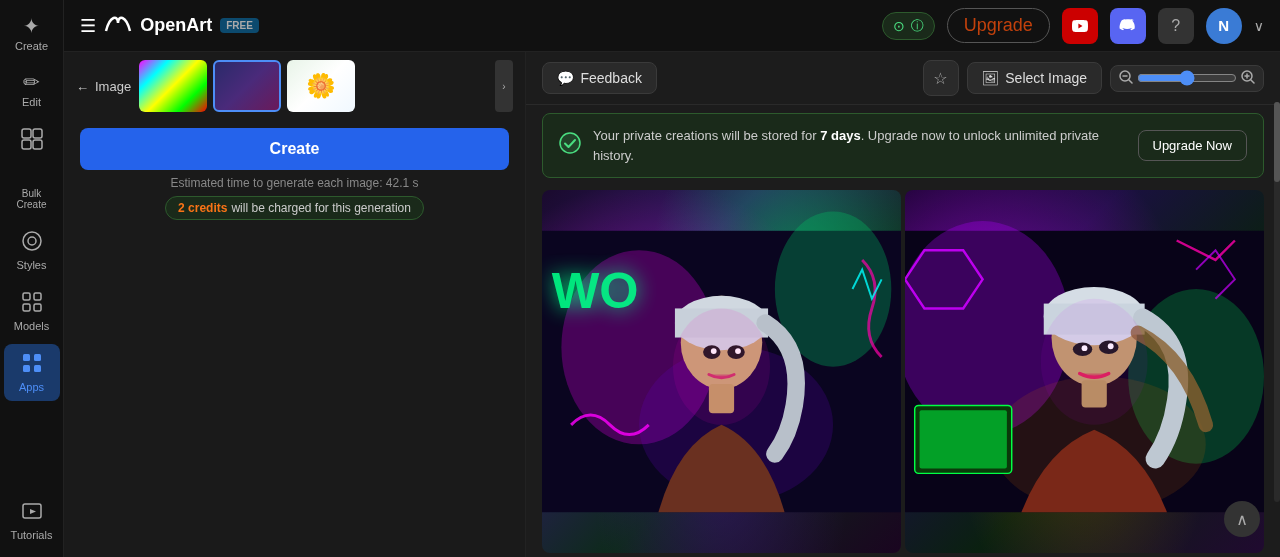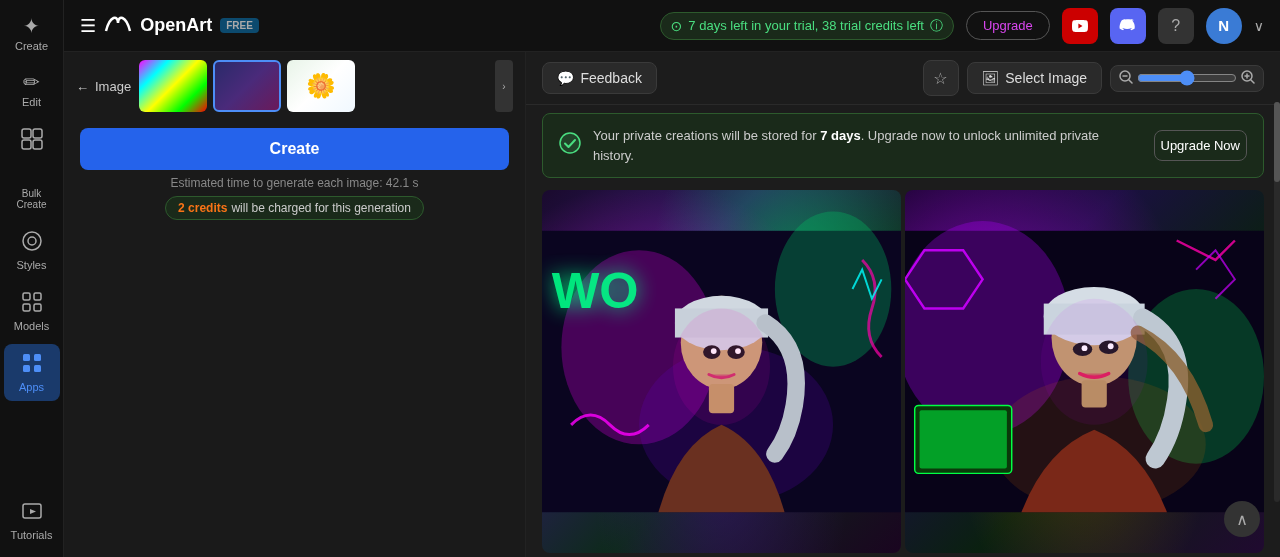--- a/index.html
+++ b/index.html
@@ -90,25 +90,25 @@
       color: #4ade80;
       background: #1a2a1a;
       padding: 4px 10px;
       border-radius: 20px;
       border: 1px solid #2d5a2d;
     }
     .trial-icon { font-size: 14px; }
     .upgrade-btn {
       background: transparent;
       border: 1px solid #555;
-      color: #d946ef;
+      color: #c2410c;
       padding: 6px 16px;
       border-radius: 20px;
       cursor: pointer;
-      font-size: 13px;
+      font-size: 18px;
       font-weight: 500;
     }
     .header-icon-btn {
       width: 36px; height: 36px;
       border-radius: 8px;
       display: flex; align-items: center; justify-content: center;
       cursor: pointer;
       font-size: 16px;
     }
     .youtube-btn { background: #cc0000; color: #fff; }
@@ -308,21 +308,21 @@
       margin: 8px 16px;
       padding: 12px 16px;
     }
     .check-icon { color: #4ade80; font-size: 18px; }
     .info-text { font-size: 13px; color: #ccc; flex: 1; line-height: 1.5; }
     .info-text strong { color: #fff; }
     .upgrade-now-btn {
       background: transparent;
       border: 1px solid #555;
       color: #fff;
-      padding: 7px 6px;
+      padding: 7px 14px;
       border-radius: 8px;
       cursor: pointer;
       font-size: 13px;
       white-space: nowrap;
     }
 
     
     .images-grid {
       flex: 1;
       display: grid;
@@ -496,21 +496,20 @@
         <svg width="28" height="20" viewBox="0 0 28 20" fill="none">
           <path d="M2 18 C6 2, 14 2, 14 10 C14 2, 22 2, 26 18" stroke="white" stroke-width="2.5" fill="none"></path>
         </svg>
       </span>
       <span class="logo-text">OpenArt</span>
       <span class="free-badge">FREE</span>
     </div>
     <div class="header-spacer"></div>
     <div class="trial-info">
       <span class="trial-icon">⊙</span>
-      <span>7 days left in your trial, 38 trial credits left</span>
       <span>ⓘ</span>
     </div>
     <button class="upgrade-btn">Upgrade</button>
     <div class="header-icon-btn youtube-btn">
       <svg width="16" height="12" viewBox="0 0 16 12" fill="white">
         <path d="M15.7 1.9C15.5 1.1 14.9.5 14.1.3 12.9 0 8 0 8 0S3.1 0 1.9.3C1.1.5.5 1.1.3 1.9 0 3.1 0 6 0 6s0 2.9.3 4.1c.2.8.8 1.4 1.6 1.6C3.1 12 8 12 8 12s4.9 0 6.1-.3c.8-.2 1.4-.8 1.6-1.6C16 8.9 16 6 16 6s0-2.9-.3-4.1z"></path>
         <path d="M6.4 8.5V3.5L10.5 6l-4.1 2.5z" fill="#cc0000"></path>
       </svg>
     </div>
     <div class="header-icon-btn discord-btn">

